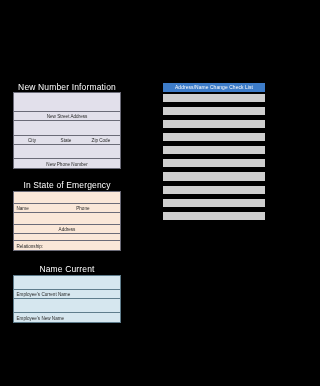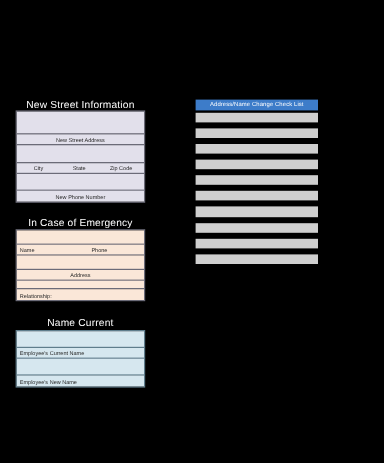--- a/index.html
+++ b/index.html
@@ -128,21 +128,21 @@
     margin-top: 5px;
     box-sizing: border-box;
   }
   .checklist-row.tall { height: 9px; }
 </style>
 </head>
 <body>
 
 <div class="page">
 
-  <div class="section-title" style="left:13px; top:82px; width:108px;">New Street Information</div>
+  <div class="section-title" style="left:13px; top:82px; width:108px;">New Number Information</div>
 
   <div class="form-block block-address" style="top:92px;">
 
     <div class="form-row" style="height:19px;"></div>
 
     <div class="form-row" style="height:9px;">
       <div class="row-label center">New Street Address</div>
     </div>
 
     <div class="form-row" style="height:15px;"></div>
@@ -155,21 +155,21 @@
       </div>
     </div>
 
     <div class="form-row" style="height:14px;"></div>
 
     <div class="form-row" style="height:9px;">
       <div class="row-label center">New Phone Number</div>
     </div>
   </div>
 
-  <div class="section-title" style="left:13px; top:180px; width:108px;">In Case of Emergency</div>
+  <div class="section-title" style="left:13px; top:180px; width:108px;">In State of Emergency</div>
 
   <div class="form-block block-emergency" style="top:191px;">
 
     <div class="form-row" style="height:12px;"></div>
 
     <div class="form-row" style="height:9px;">
       <div class="pair">
         <span>Name</span>
         <span class="right-lbl">Phone</span>
       </div>

